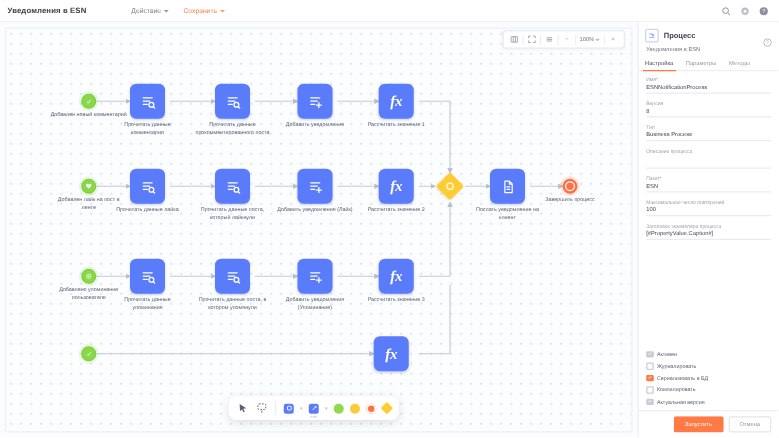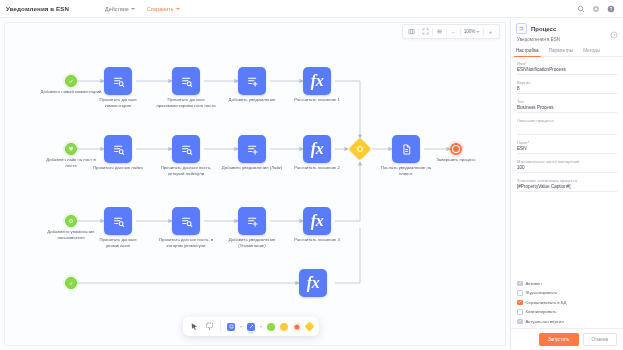--- a/index.html
+++ b/index.html
@@ -50,21 +50,21 @@
   .zb-zoom { width: 22px; font-size: 4.6px; color: #6f7585; display: flex; align-items: center; justify-content: center; gap: 1px; cursor: pointer; }
 
   
   .node { position: absolute; z-index: 3; }
   .box {
     width: 28px; height: 28px; border-radius: 5px; background: #5b7cfa;
     display: flex; align-items: center; justify-content: center;
     box-shadow: 0 1px 2px rgba(70,90,170,.25);
   }
   .box svg { width: 13px; height: 13px; }
-  .box .fx { font-style: italic; font-family: "Liberation Serif", serif; color: #fff; font-size: 16px; font-weight: bold; letter-spacing: -.3px; }
+  .box .fx { font-style: italic; font-family: "Liberation Serif", serif; color: #fff; font-size: 12px; font-weight: bold; letter-spacing: -.3px; }
   .nlabel {
     position: absolute; top: 30px; left: 50%; transform: translateX(-50%);
     width: 62px; text-align: center; font-size: 4.3px; line-height: 1.45;
     color: #5a6073; white-space: normal;
   }
   .start-dot {
     width: 12px; height: 12px; border-radius: 50%;
     background: #88d84a; border: 1.5px solid #7ece3c;
     display: flex; align-items: center; justify-content: center;
     box-shadow: 0 0 0 2px rgba(136,216,74,.16);

